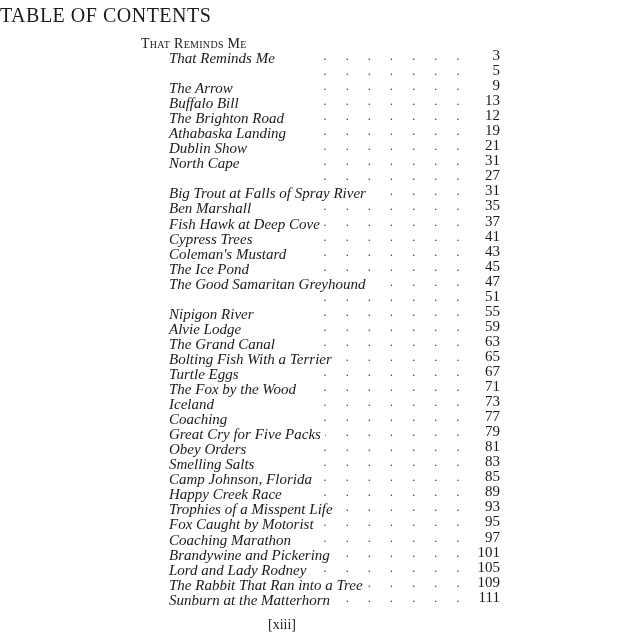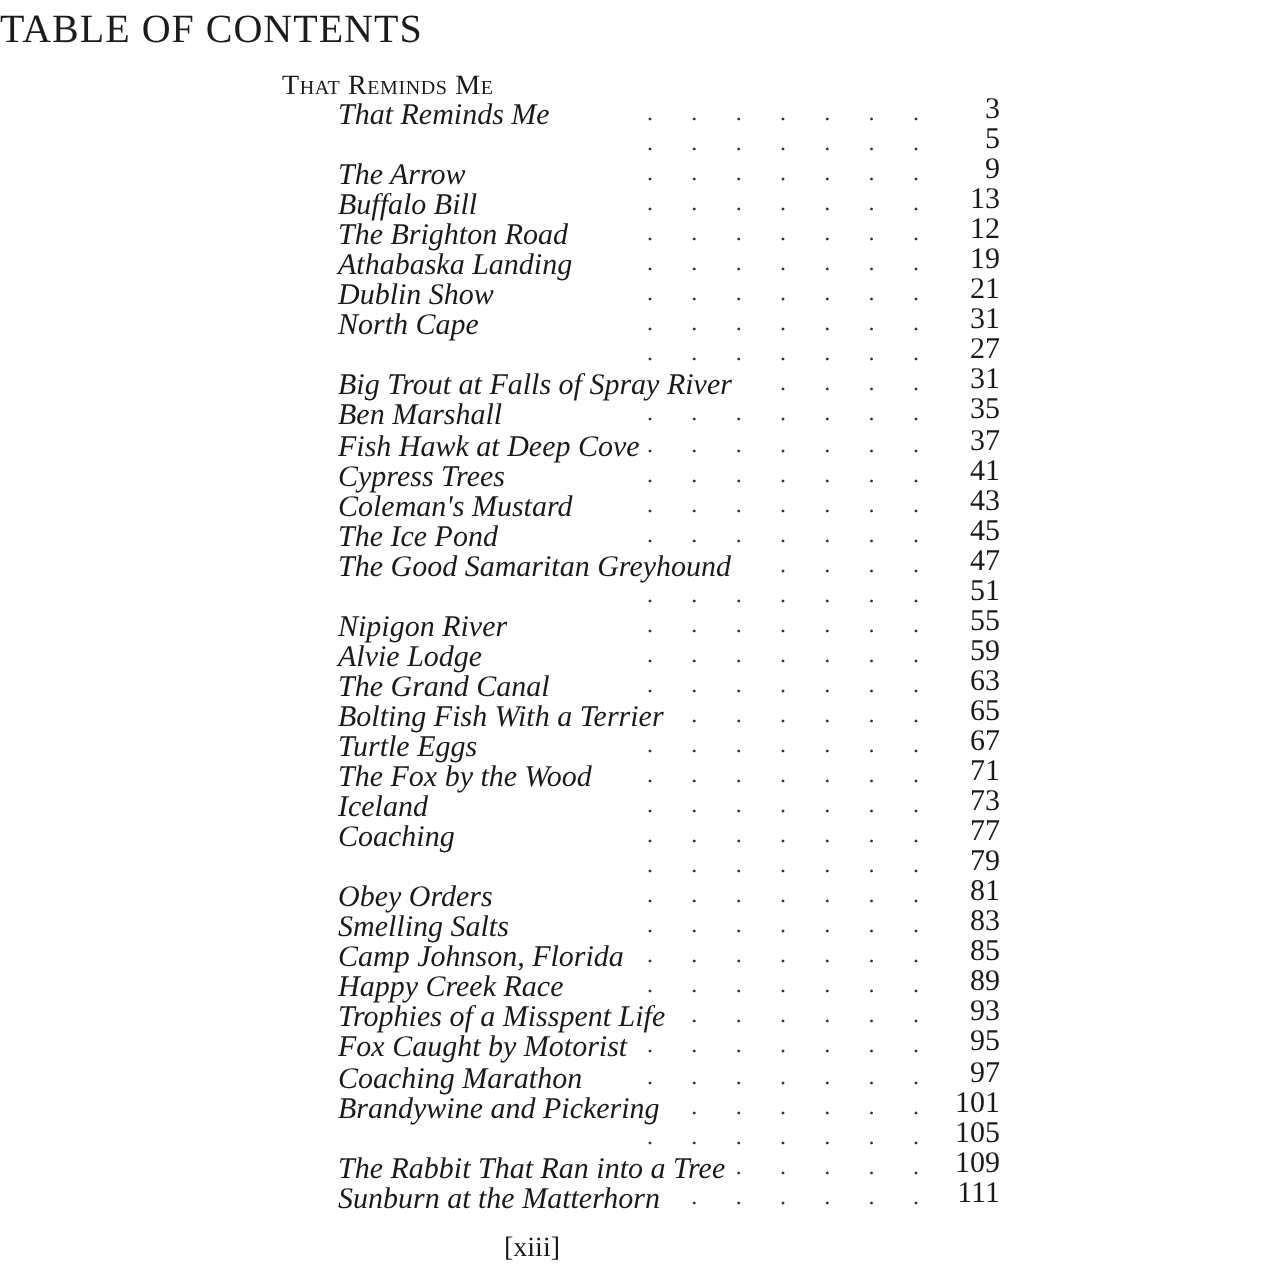--- a/index.html
+++ b/index.html
@@ -34,20 +34,21 @@
     font-size:12px; color:#333; padding-left:4px;
   }
   .toc-dots span { width:4px; text-align:center; }
   .toc-page {
     position:absolute; right:0; top:-3px; font-size:15px; text-align:right;
     min-width:30px;
   }
   .folio {
     position:absolute; top:617px; left:0; width:532px; text-align:center;
     font-size:14px;
+    padding-left:16px;
   }
 </style>
 </head>
 <body>
 
 <div class="page-title">TABLE OF CONTENTS</div>
 <div class="section-heading">That Reminds Me</div>
 
 <ul class="toc-list" id="toc-list">
     <li class="toc-row">
@@ -375,20 +376,21 @@
     <li class="toc-row">
       <span class="toc-dots">
         <span>.</span>
         <span>.</span>
         <span>.</span>
         <span>.</span>
         <span>.</span>
         <span>.</span>
         <span>.</span>
       </span>
+      <span class="toc-title">Great Cry for Five Packs</span>
       <span class="toc-page">79</span>
     </li>
     <li class="toc-row">
       <span class="toc-dots">
         <span>.</span>
         <span>.</span>
         <span>.</span>
         <span>.</span>
         <span>.</span>
         <span>.</span>
@@ -491,20 +493,21 @@
     <li class="toc-row">
       <span class="toc-dots">
         <span>.</span>
         <span>.</span>
         <span>.</span>
         <span>.</span>
         <span>.</span>
         <span>.</span>
         <span>.</span>
       </span>
+      <span class="toc-title">Lord and Lady Rodney</span>
       <span class="toc-page">105</span>
     </li>
     <li class="toc-row">
       <span class="toc-dots">
         <span>.</span>
         <span>.</span>
         <span>.</span>
         <span>.</span>
         <span>.</span>
         <span>.</span>

